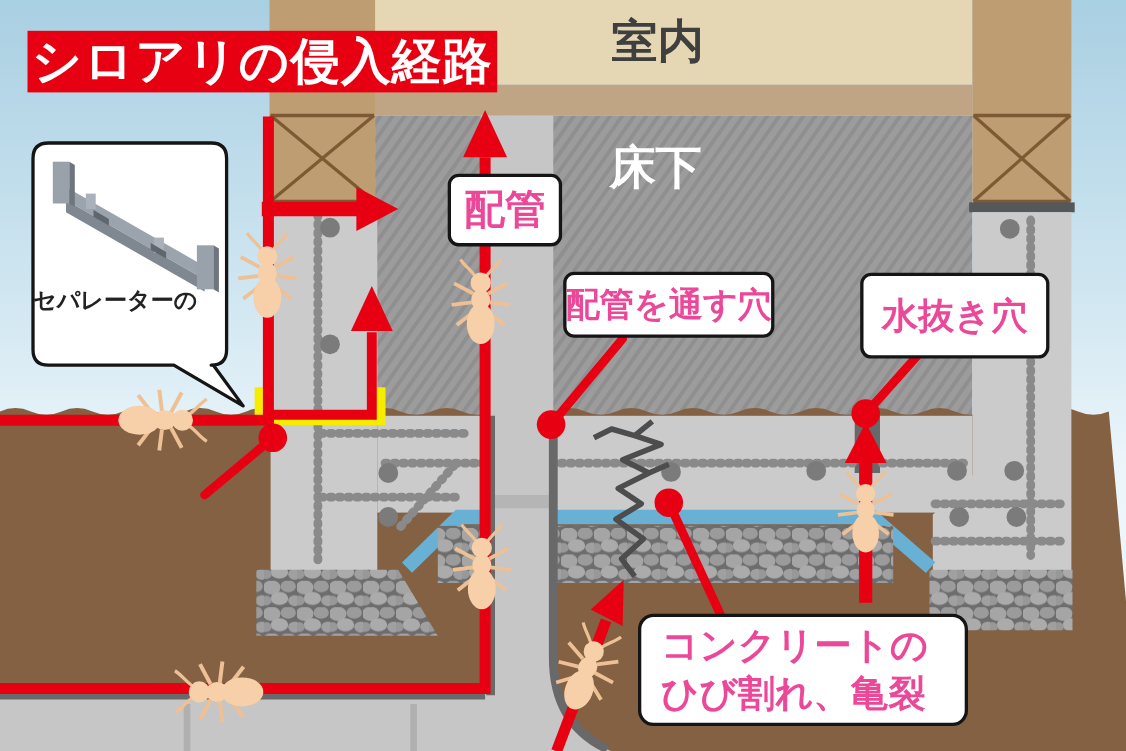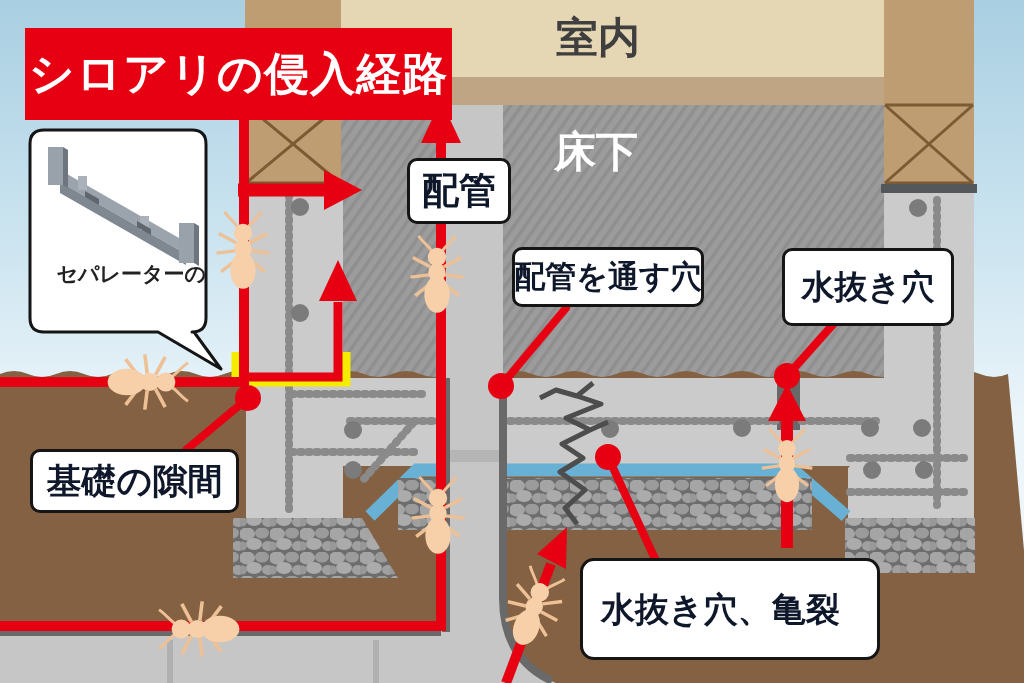--- a/index.html
+++ b/index.html
@@ -2,37 +2,37 @@
 <html><head>
 <meta charset="utf-8">
 <style>
   html,body{margin:0;padding:0;background:#444;}
   #stage{position:relative;width:1024px;height:683px;overflow:hidden;
          font-family:"Liberation Sans","DejaVu Sans",sans-serif;
          background:linear-gradient(#a9cfe2 0%,#cfe6f1 38%,#ecf5fa 62%,#f1f7fa 100%);}
   #diagram-svg{position:absolute;left:0;top:0;z-index:1;}
   .lbl{position:absolute;z-index:3;background:#ffffff;border:3px solid #151515;
        border-radius:10px;display:flex;align-items:center;justify-content:center;
-       font-weight:bold;color:#0f172a;white-space:nowrap;box-sizing:border-box;text-align:right;}
-  #title-banner{position:absolute;left:25px;top:28px;width:427px;height:92px;z-index:4;
+       font-weight:bold;color:#ec4899;white-space:nowrap;box-sizing:border-box;text-align:right;}
+  #title-banner{position:absolute;left:25px;top:28px;width:427px;height:56px;z-index:4;
        background:#e60012;color:#fff;font-weight:bold;font-size:45px;letter-spacing:1px;
        display:flex;align-items:center;justify-content:center;white-space:nowrap;}
   #lbl-pipe{left:407px;top:158px;width:104px;height:66px;font-size:37px;}
   #lbl-pipe-hole{left:512px;top:247px;width:192px;height:60px;font-size:31px;}
   #lbl-drain-hole{left:782px;top:248px;width:172px;height:78px;font-size:33px;}
   #lbl-foundation-gap{left:30px;top:449px;width:209px;height:64px;font-size:35px;}
   #lbl-crack{left:580px;top:558px;width:300px;height:102px;font-size:34px;
        flex-direction:column;align-items:flex-start;justify-content:center;
        padding-left:18px;line-height:1.3;border-radius:14px;}
   #txt-indoor{position:absolute;left:556px;top:10px;z-index:2;font-size:42px;
        font-weight:bold;color:#3f3f3f;white-space:nowrap;}
   #txt-underfloor{position:absolute;left:554px;top:124px;z-index:2;font-size:42px;
        font-weight:bold;color:#ffffff;white-space:nowrap;}
   #callout-separator-text{position:absolute;left:30px;top:260px;width:176px;z-index:3;
-       text-align:right;font-size:21px;font-weight:bold;color:#222;line-height:1.35;}
+       text-align:left;font-size:21px;font-weight:bold;color:#222;line-height:1.35;}
 </style>
 </head>
 <body>
 
 <div id="stage">
 
 <svg id="diagram-svg" width="1024" height="683" viewBox="0 0 1024 683">
   <defs>
     <pattern id="hatch" width="9" height="9" patternUnits="userSpaceOnUse" patternTransform="rotate(-55)">
       <rect width="9" height="9" fill="#9c9c9c"></rect>
@@ -205,18 +205,18 @@
 <div id="txt-underfloor">床下</div>
 <div id="txt-indoor">室内</div>
 
 <div id="callout-separator-text">
   <span style="display:block">セパレーターの</span>
 </div>
 
 <div class="lbl" id="lbl-pipe">配管</div>
 <div class="lbl" id="lbl-pipe-hole">配管を通す穴</div>
 <div class="lbl" id="lbl-drain-hole">水抜き穴</div>
-<div class="lbl" id="lbl-foundation-gap">基礎の隙間</div>
 <div class="lbl" id="lbl-crack">
-  <span style="display:block">水抜き穴、亀裂</span>
+  <span style="display:block">コンクリートの</span>
+  <span style="display:block">ひび割れ、亀裂</span>
 </div>
 
 </div>
 
 </body></html>

